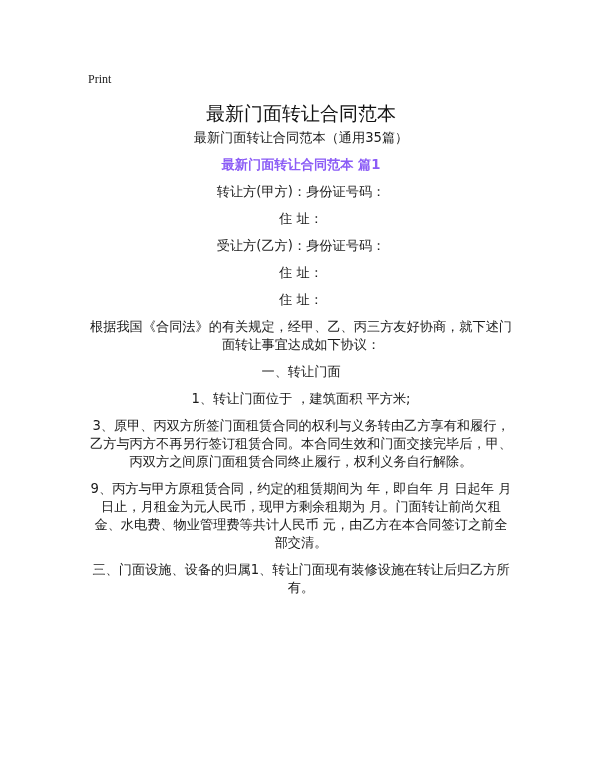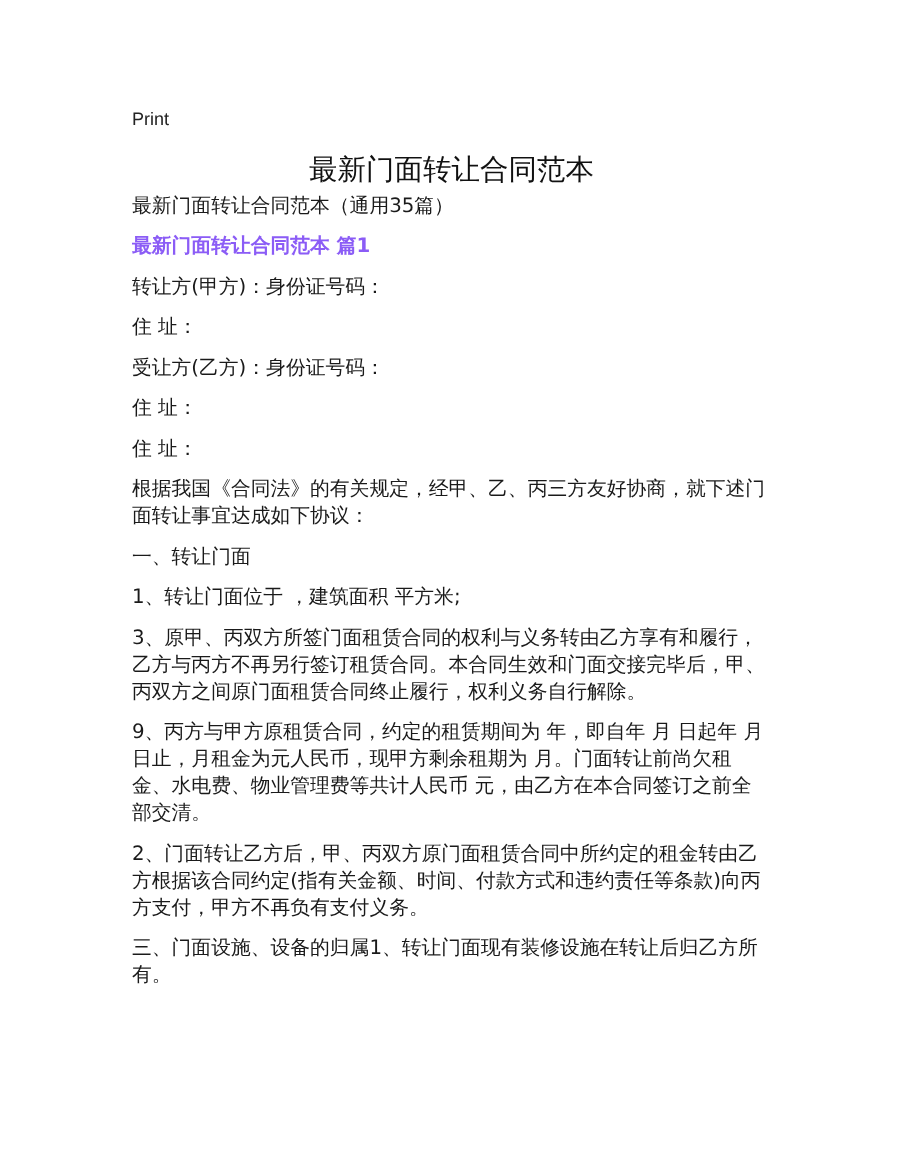--- a/index.html
+++ b/index.html
@@ -15,39 +15,40 @@
       font-family: "DejaVu Sans", "Liberation Sans", sans-serif;
       color: #1a1a1a;
     }
     .page {
       position: absolute;
       left: 88px;
       top: 70px;
       width: 426px;
     }
     .print-label {
-      font-family: Liberation Sans, sans-serif;
+      font-family: Liberation Serif, serif;
       font-size: 12px;
       line-height: 18px;
       color: #222;
       margin: 0 0 14px 0;
     }
     .doc-title {
       font-size: 19px;
       line-height: 22px;
       text-align: center;
       font-weight: normal;
       color: #111;
       margin: 0 0 5px 0;
     }
     p {
       margin: 0 0 9px 0;
       font-size: 13.2px;
       line-height: 18px;
       letter-spacing: 0;
+      text-align: center;
     }
     .section-heading {
       font-weight: bold;
       color: #8b5cf6;
     }
   </style>
 </head>
 <body>
 
 <div class="page">
@@ -59,15 +60,14 @@
   <p>转让方(甲方)：身份证号码：</p>
   <p>住 址：</p>
   <p>受让方(乙方)：身份证号码：</p>
   <p>住 址：</p>
   <p>住 址：</p>
   <p>根据我国《合同法》的有关规定，经甲、乙、丙三方友好协商，就下述门面转让事宜达成如下协议：</p>
   <p>一、转让门面</p>
   <p>1、转让门面位于 ，建筑面积 平方米;</p>
   <p>3、原甲、丙双方所签门面租赁合同的权利与义务转由乙方享有和履行，乙方与丙方不再另行签订租赁合同。本合同生效和门面交接完毕后，甲、丙双方之间原门面租赁合同终止履行，权利义务自行解除。</p>
   <p>9、丙方与甲方原租赁合同，约定的租赁期间为 年，即自年 月 日起年 月 日止，月租金为元人民币，现甲方剩余租期为 月。门面转让前尚欠租金、水电费、物业管理费等共计人民币 元，由乙方在本合同签订之前全部交清。</p>
-  <p>2、门面转让乙方后，甲、丙双方原门面租赁合同中所约定的租金转由乙方根据该合同约定(指有关金额、时间、付款方式和违约责任等条款)向丙方支付，甲方不再负有支付义务。</p>
   <p>三、门面设施、设备的归属1、转让门面现有装修设施在转让后归乙方所有。</p>
 </div>
 
 </body></html>

